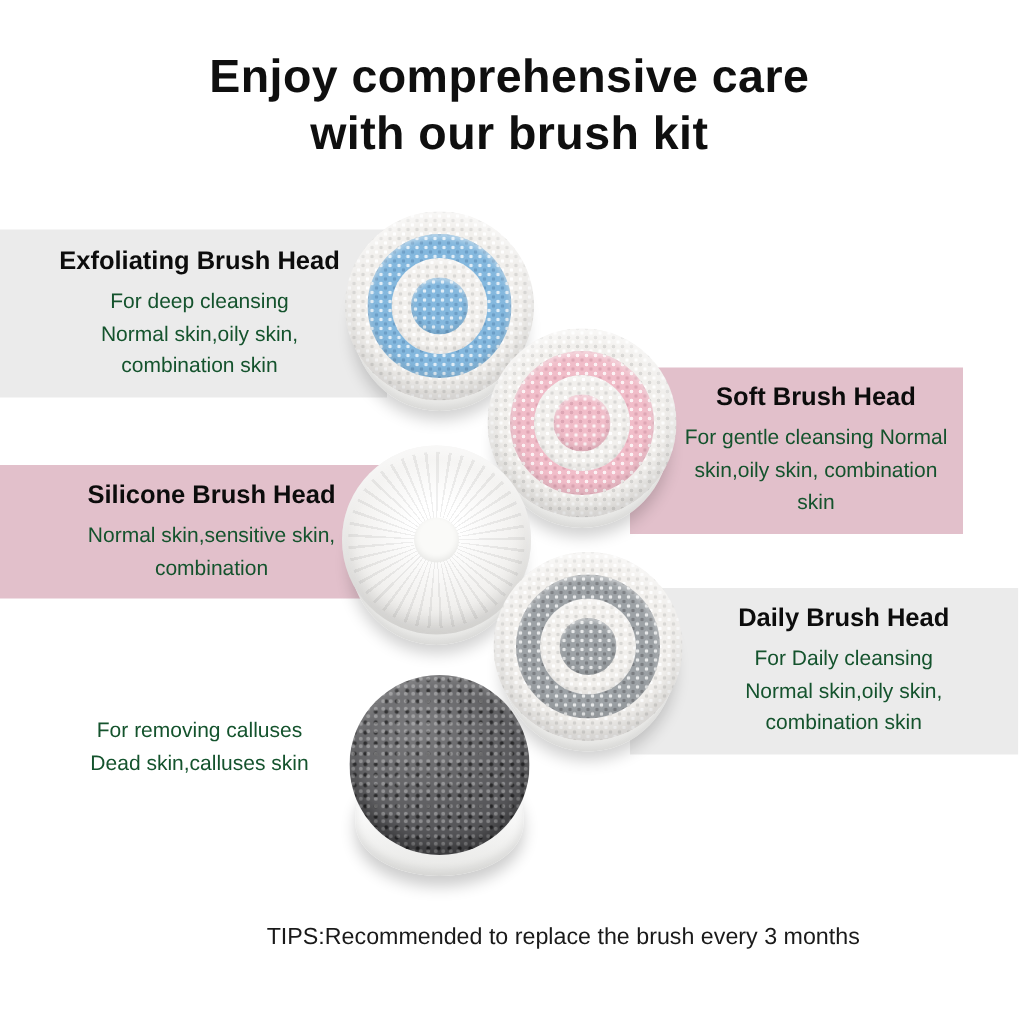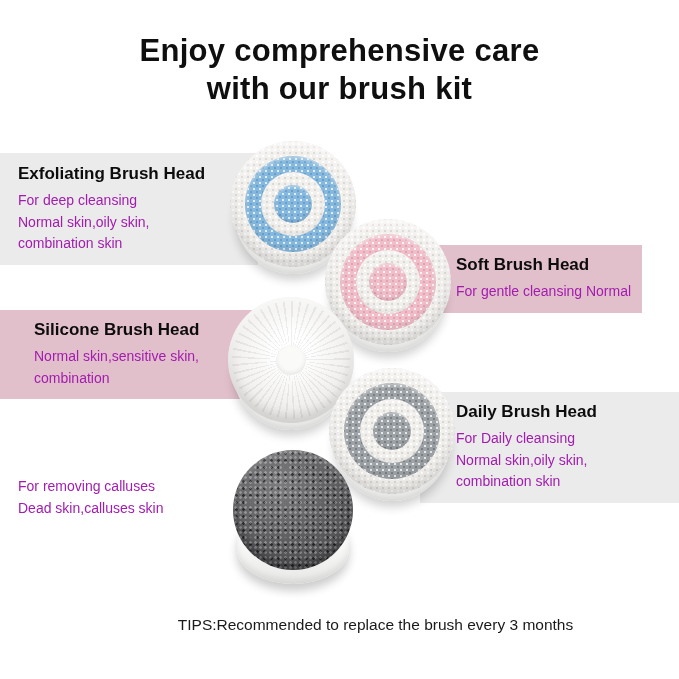--- a/index.html
+++ b/index.html
@@ -19,25 +19,25 @@
   }
 
   
   .title {
     position:absolute; top:32px; left:0; width:100%;
     text-align:center; font-weight:700; font-size:31px; line-height:38px;
     color:#0f0f0f; letter-spacing:0.3px;
   }
 
   
-  .band { position:absolute; box-sizing:border-box; }
+  .band { position:absolute; box-sizing:border-box;text-align:center; }
   .band.gray { background:var(--band-gray); }
   .band.pink { background:var(--band-pink); }
   .sec-heading { margin:0 0 6px 0; font-size:17px; font-weight:700; color:#0c0c0c; }
-  .sec-line { margin:0; font-size:14px; line-height:21.5px; color:#a21caf; }
+  .sec-line { margin:0; font-size:14px; line-height:21.5px; color:#14532d; }
 
   #s1 { left:0;   top:153px; width:258px; padding:11px 10px 10px 18px; }
   #s2 { left:420px; top:245px; width:222px; padding:10px 10px 10px 36px; }
   #s3 { left:0;   top:310px; width:258px; padding:10px 10px 10px 34px; }
   #s4 { left:420px; top:392px; width:259px; padding:10px 10px 10px 36px; }
   #s5 { left:18px; top:476px; width:230px; }
 
   
   .tips {
     position:absolute; top:616px; left:0; width:100%;
@@ -145,20 +145,21 @@
   <section class="band gray" id="s1">
     <h2 class="sec-heading">Exfoliating Brush Head</h2>
     <p class="sec-line">For deep cleansing</p>
     <p class="sec-line">Normal skin,oily skin,</p>
     <p class="sec-line">combination skin</p>
   </section>
 
   <section class="band pink" id="s2">
     <h2 class="sec-heading">Soft Brush Head</h2>
     <p class="sec-line">For gentle cleansing Normal</p>
+    <p class="sec-line">skin,oily skin, combination skin</p>
   </section>
 
   <section class="band pink" id="s3">
     <h2 class="sec-heading">Silicone Brush Head</h2>
     <p class="sec-line">Normal skin,sensitive skin,</p>
     <p class="sec-line">combination</p>
   </section>
 
   <section class="band gray" id="s4">
     <h2 class="sec-heading">Daily Brush Head</h2>

